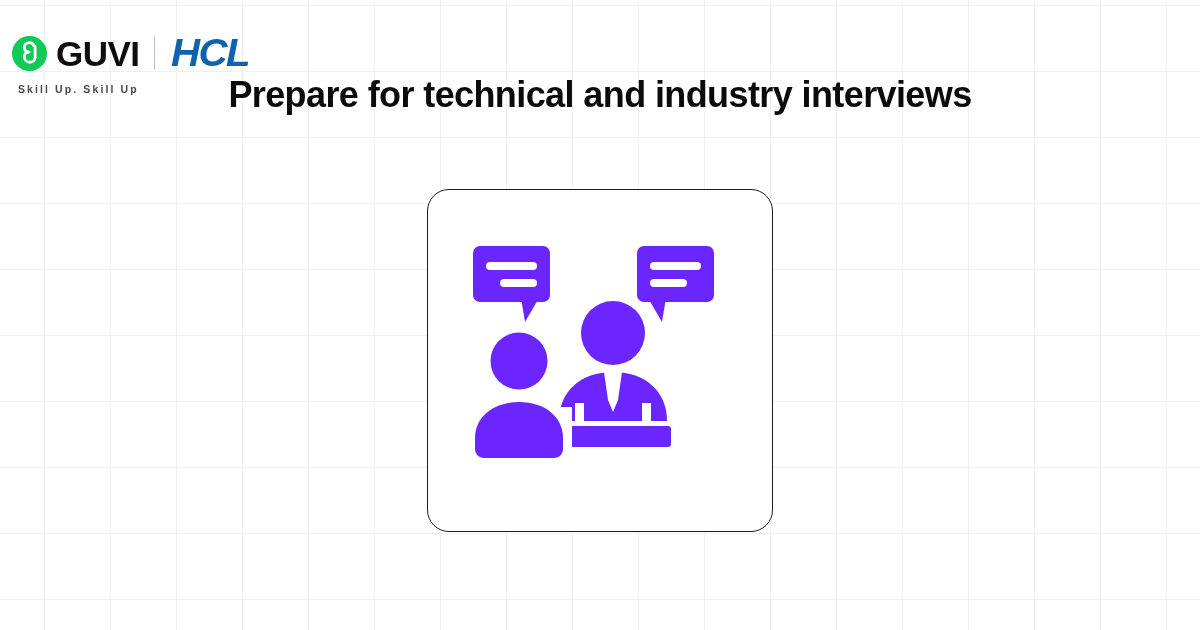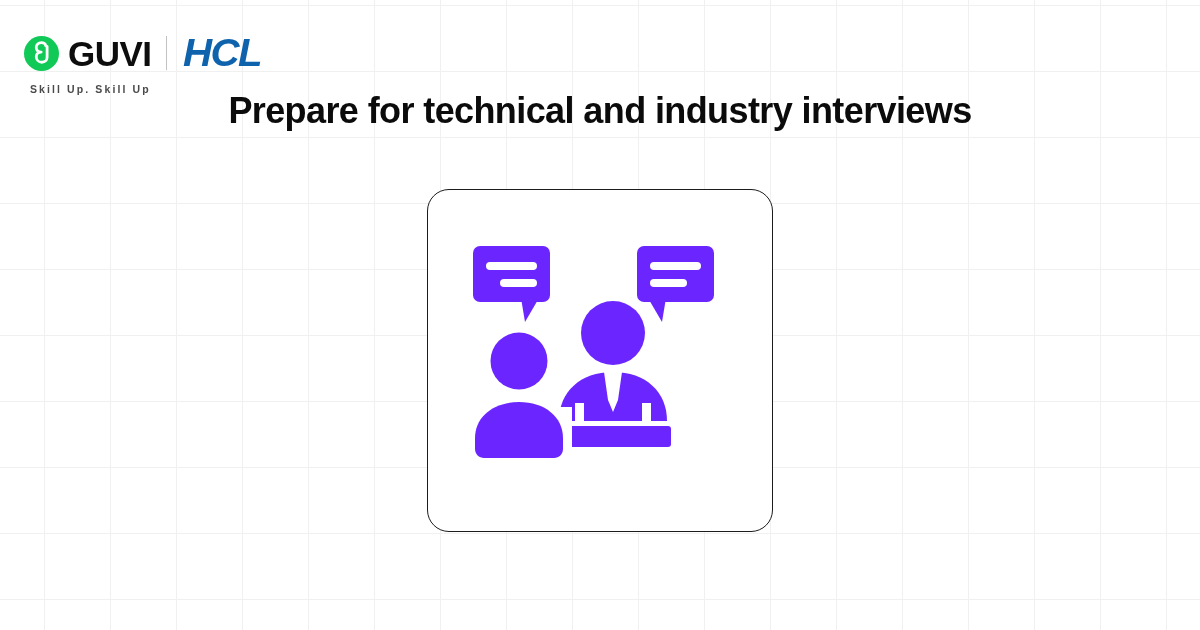--- a/index.html
+++ b/index.html
@@ -32,21 +32,21 @@
 
   #page {
     position: absolute;
     inset: 0;
     z-index: 1;
   }
 
   
   #brand-header {
     position: absolute;
-    left: 24px;
+    left: 12px;
     top: 32px;
     display: flex;
     flex-direction: column;
     align-items: flex-start;
   }
 
   #brand-row {
     display: flex;
     align-items: center;
     height: 42px;
@@ -103,21 +103,21 @@
     font-size: 10.5px;
     font-weight: 700;
     letter-spacing: 2.1px;
     color: #4a4a4a;
     white-space: nowrap;
   }
 
   
   #page-title {
     position: absolute;
-    top: 88px;
+    top: 72px;
     left: 0;
     width: 1200px;
     text-align: center;
     font-family: "Liberation Sans", sans-serif;
     font-size: 36px;
     font-weight: 700;
     letter-spacing: -0.6px;
     color: #0b0b0b;
     line-height: 1.25;
     white-space: nowrap;

